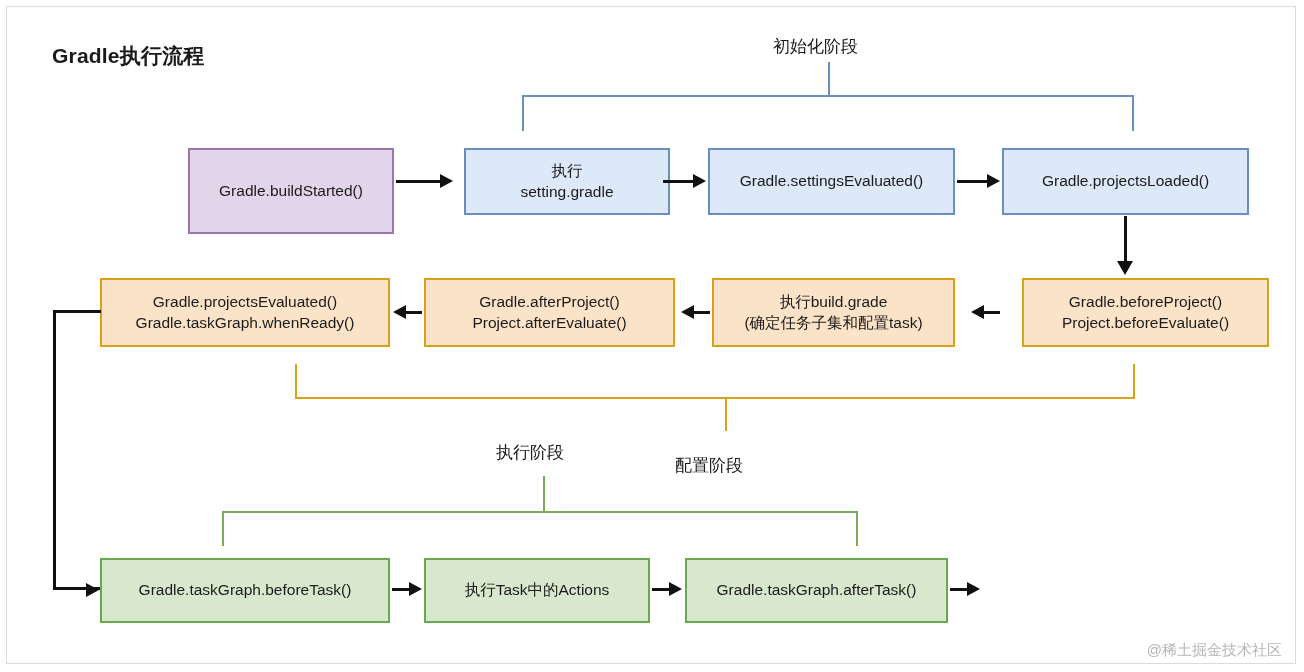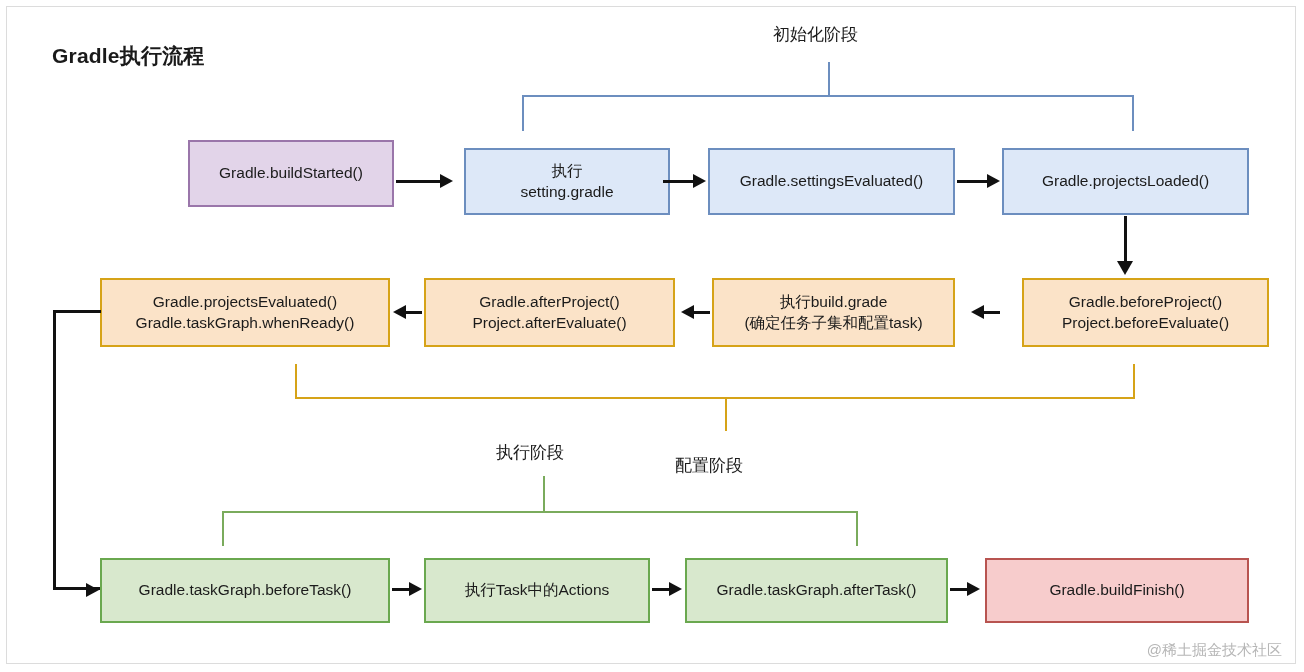--- a/index.html
+++ b/index.html
@@ -143,25 +143,25 @@
 </style>
 </head>
 <body>
 
 <div id="canvas">
 
   <div class="frame-border"></div>
 
   <div class="title">Gradle执行流程</div>
 
-  <div class="phase-label" style="left:773px; top:23px;">初始化阶段</div>
+  <div class="phase-label" style="left:773px; top:35px;">初始化阶段</div>
   <div class="stem blue-line" style="left:828px; top:62px; height:34px;"></div>
   <div class="bracket bracket-down blue-line" style="left:522px; top:95px; width:612px; height:36px;"></div>
 
-  <div class="node purple" style="left:188px; top:140px; width:206px; height:67px;">Gradle.buildStarted()</div>
+  <div class="node purple" style="left:188px; top:148px; width:206px; height:86px;">Gradle.buildStarted()</div>
   <div class="node blue" style="left:456px; top:148px; width:206px; height:67px;margin-left:8px;">执行
 setting.gradle</div>
   <div class="node blue" style="left:708px; top:148px; width:247px; height:67px;">Gradle.settingsEvaluated()</div>
   <div class="node blue" style="left:1002px; top:148px; width:247px; height:67px;">Gradle.projectsLoaded()</div>
 
   <div class="arrow-h" style="left:396px; top:180px; width:44px;"></div>
   <div class="arrow-head-r" style="left:440px; top:174px;"></div>
 
   <div class="arrow-h" style="left:663px; top:180px; width:30px;"></div>
   <div class="arrow-head-r" style="left:693px; top:174px;"></div>
@@ -197,21 +197,20 @@
   <div class="phase-label" style="left:496px; top:441px;">执行阶段</div>
   <div class="stem green-line" style="left:543px; top:476px; height:36px;"></div>
   <div class="bracket bracket-down green-line" style="left:222px; top:511px; width:636px; height:35px;"></div>
 
   <div class="feedback-path" style="left:53px; top:310px; width:48px; height:280px;"></div>
   <div class="arrow-head-r" style="left:86px; top:583px;"></div>
 
   <div class="node green" style="left:100px; top:558px; width:290px; height:65px;">Gradle.taskGraph.beforeTask()</div>
   <div class="node green" style="left:424px; top:558px; width:226px; height:65px;">执行Task中的Actions</div>
   <div class="node green" style="left:685px; top:558px; width:263px; height:65px;">Gradle.taskGraph.afterTask()</div>
-  <div class="node red" style="left:985px; top:558px; width:264px; height:65px;">Gradle.buildFinish()</div>
 
   <div class="arrow-h" style="left:392px; top:588px; width:18px;"></div>
   <div class="arrow-head-r" style="left:409px; top:582px;"></div>
 
   <div class="arrow-h" style="left:652px; top:588px; width:18px;"></div>
   <div class="arrow-head-r" style="left:669px; top:582px;"></div>
 
   <div class="arrow-h" style="left:950px; top:588px; width:18px;"></div>
   <div class="arrow-head-r" style="left:967px; top:582px;"></div>
 

